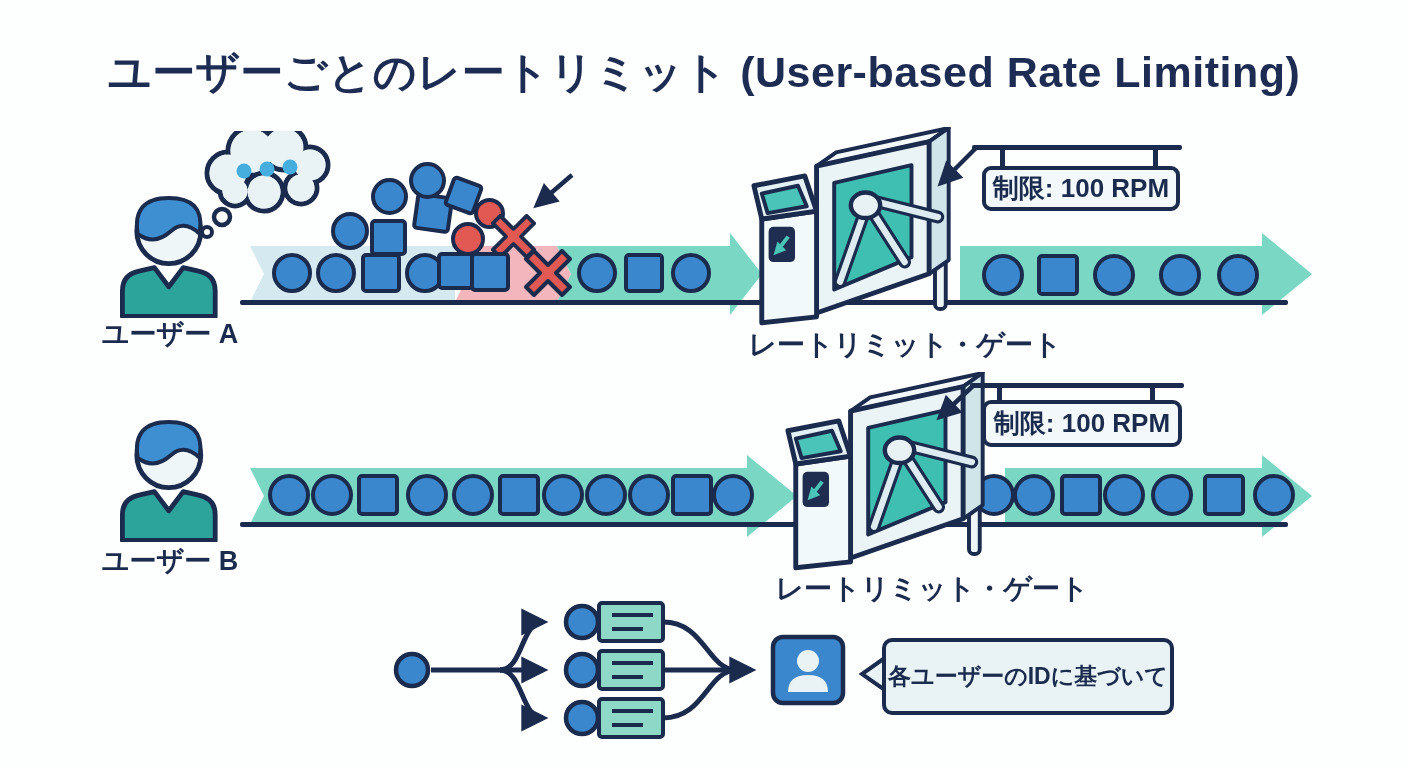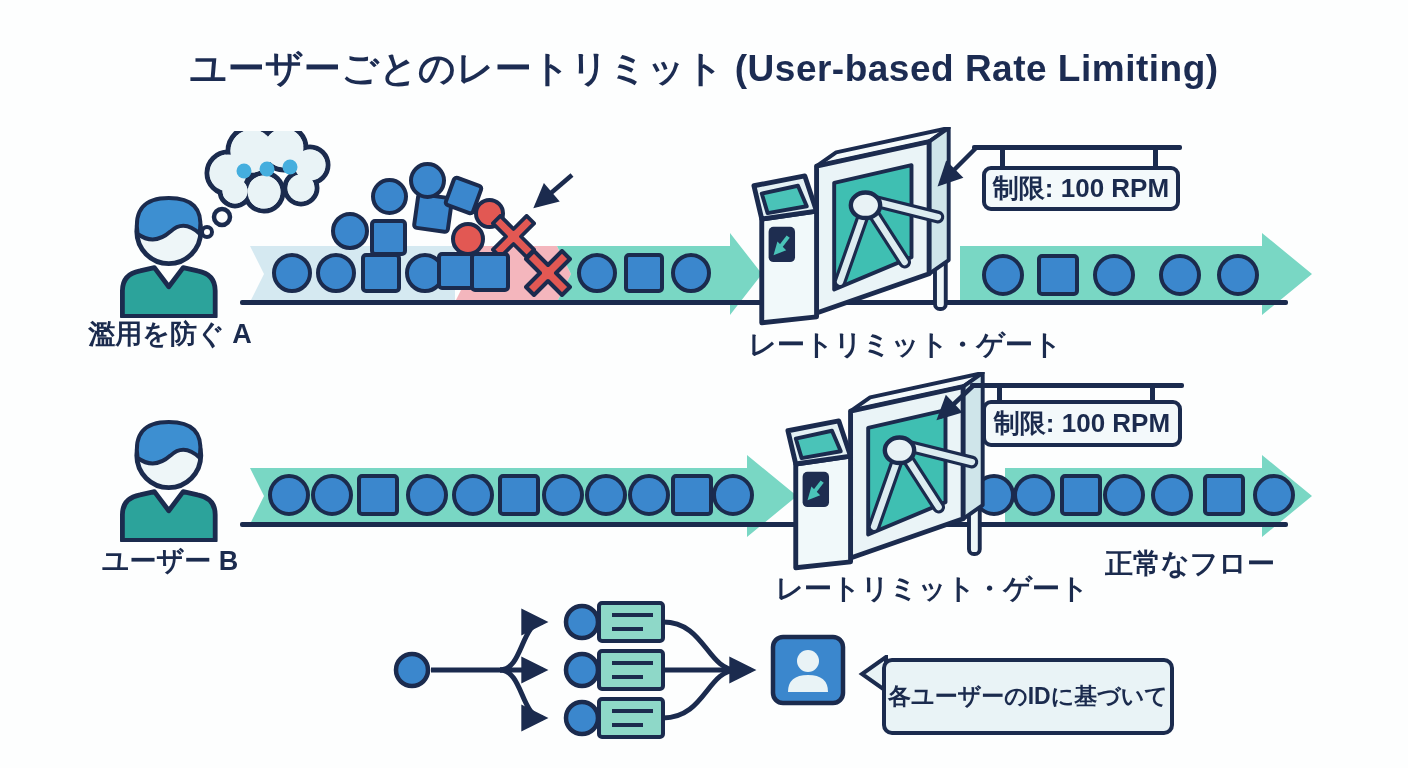--- a/index.html
+++ b/index.html
@@ -1,33 +1,33 @@
 <!DOCTYPE html>
 <html><head>
 <meta charset="utf-8">
 <style>
   html,body{margin:0;padding:0;background:#ffffff;}
   #stage{position:relative;width:1408px;height:768px;background:#fdfefe;overflow:hidden;
          font-family:"Liberation Sans","DejaVu Sans",sans-serif;color:#1b2b4e;}
   .abs{position:absolute;}
   .layer{position:absolute;inset:0;pointer-events:none;}
   .lbl{position:absolute;transform:translateX(-50%);font-weight:800;color:#1b2b4e;white-space:nowrap;}
-  .title{position:absolute;left:0;right:0;top:44px;text-align:center;font-size:37px;font-weight:800;
+  .title{position:absolute;left:0;right:0;top:44px;text-align:center;font-size:43px;font-weight:800;
          color:#1c2c52;letter-spacing:0.5px;}
   .shape{box-sizing:border-box;border:4.5px solid #1b2b4e;}
   .shape-circle{border-radius:50%;}
   .shape-square{border-radius:5px;}
   .baseline{position:absolute;height:5px;background:#1b2b4e;border-radius:2px;}
   .bar{position:absolute;background:#1b2b4e;}
   .sign-box{position:absolute;box-sizing:border-box;border:4px solid #1b2b4e;border-radius:9px;
             background:#f3f9fb;display:flex;align-items:center;justify-content:center;
             font-size:26px;font-weight:800;color:#1b2b4e;}
   .callout{position:absolute;box-sizing:border-box;border:4px solid #1b2b4e;border-radius:10px;
            background:#e9f3f6;display:flex;flex-direction:column;align-items:center;justify-content:center;
-           font-size:23px;font-weight:800;color:#1b2b4e;line-height:1.35;margin-top:20px;}
+           font-size:23px;font-weight:800;color:#1b2b4e;line-height:1.35;}
 </style>
 </head>
 <body>
 
 <div id="stage">
 
   <svg width="0" height="0" style="position:absolute">
     <defs>
       <marker id="ah" viewBox="0 0 12 12" refX="9" refY="6" markerWidth="6.5" markerHeight="6.5" orient="auto-start-reverse">
         <path d="M1,1 L11,6 L1,11 Z" fill="#1b2b4e"></path>
@@ -138,21 +138,21 @@
     </g>
     <circle cx="34" cy="86" r="8" fill="#fdfefe" stroke="#1b2b4e" stroke-width="4.5"></circle>
     <circle cx="19" cy="101" r="5" fill="#fdfefe" stroke="#1b2b4e" stroke-width="4"></circle>
   </svg>
 
   <svg class="abs" style="left:108px;top:190px" width="120" height="128" viewBox="0 0 150 160">
     <circle cx="76" cy="52" r="40" fill="#eef6f8" stroke="#1b2b4e" stroke-width="6"></circle>
     <path d="M37,55 Q30,10 76,10 Q120,10 115,50 L115,55 Q95,36 78,52 Q58,70 37,55 Z" fill="#3d8fd1" stroke="#1b2b4e" stroke-width="5" stroke-linejoin="round"></path>
     <path d="M18,158 L18,126 Q18,105 40,101 L58,97 L76,121 L94,97 L112,101 Q134,105 134,126 L134,158 Z" fill="#2ca39b" stroke="#1b2b4e" stroke-width="6" stroke-linejoin="round"></path>
   </svg>
-  <div class="lbl" style="left:170px;top:316px;font-size:27px">濫用を防ぐ A</div>
+  <div class="lbl" style="left:170px;top:316px;font-size:27px">ユーザー A</div>
 
   <svg class="abs" style="left:108px;top:414px" width="120" height="128" viewBox="0 0 150 160">
     <circle cx="76" cy="52" r="40" fill="#eef6f8" stroke="#1b2b4e" stroke-width="6"></circle>
     <path d="M37,55 Q30,10 76,10 Q120,10 115,50 L115,55 Q95,36 78,52 Q58,70 37,55 Z" fill="#3d8fd1" stroke="#1b2b4e" stroke-width="5" stroke-linejoin="round"></path>
     <path d="M18,158 L18,126 Q18,105 40,101 L58,97 L76,121 L94,97 L112,101 Q134,105 134,126 L134,158 Z" fill="#2ca39b" stroke="#1b2b4e" stroke-width="6" stroke-linejoin="round"></path>
   </svg>
   <div class="lbl" style="left:170px;top:543px;font-size:27px">ユーザー B</div>
 
   <svg class="abs" style="left:515px;top:166px" width="70" height="55">
     <line x1="57" y1="9" x2="22" y2="39" stroke="#1b2b4e" stroke-width="4.5" marker-end="url(#ah)"></line>
@@ -206,21 +206,20 @@
     </g>
     <ellipse cx="120" cy="80" rx="15" ry="13" fill="#e8f2f5" stroke="#1b2b4e" stroke-width="4.5"></ellipse>
     <path d="M14,94 L70,86 L70,194 L14,200 Z" fill="#f1f9fa" stroke="#1b2b4e" stroke-width="5" stroke-linejoin="round"></path>
     <path d="M14,94 L70,86 L58,50 L6,60 Z" fill="#e4f1f4" stroke="#1b2b4e" stroke-width="5" stroke-linejoin="round"></path>
     <path d="M20,88 L60,81 L51,60 L14,68 Z" fill="#4ac3b8" stroke="#1b2b4e" stroke-width="4" stroke-linejoin="round"></path>
     <rect x="21" y="102" width="27" height="36" rx="5" fill="#1e2d50"></rect>
     <line x1="41" y1="112" x2="31" y2="125" stroke="#4ac3b8" stroke-width="4"></line>
     <polygon points="26,131 30,117 39,126" fill="#4ac3b8"></polygon>
   </svg>
   <div class="lbl" style="left:932px;top:570px;font-size:28px">レートリミット・ゲート</div>
-  <div class="lbl" style="left:1190px;top:545px;font-size:28px">正常なフロー</div>
 
   <div class="bar" style="left:970px;top:383px;width:214px;height:5px;border-radius:2px"></div>
   <div class="bar" style="left:997px;top:386px;width:5px;height:18px"></div>
   <div class="bar" style="left:1150px;top:386px;width:5px;height:18px"></div>
   <svg class="abs" style="left:922px;top:376px" width="65" height="60">
     <line x1="52" y1="9" x2="18" y2="41" stroke="#1b2b4e" stroke-width="4.5" marker-end="url(#ah)"></line>
   </svg>
   <div class="sign-box" style="left:982px;top:400px;width:200px;height:47px">制限: 100 RPM</div>
 
   <svg class="abs" style="left:385px;top:588px" width="470" height="170">

